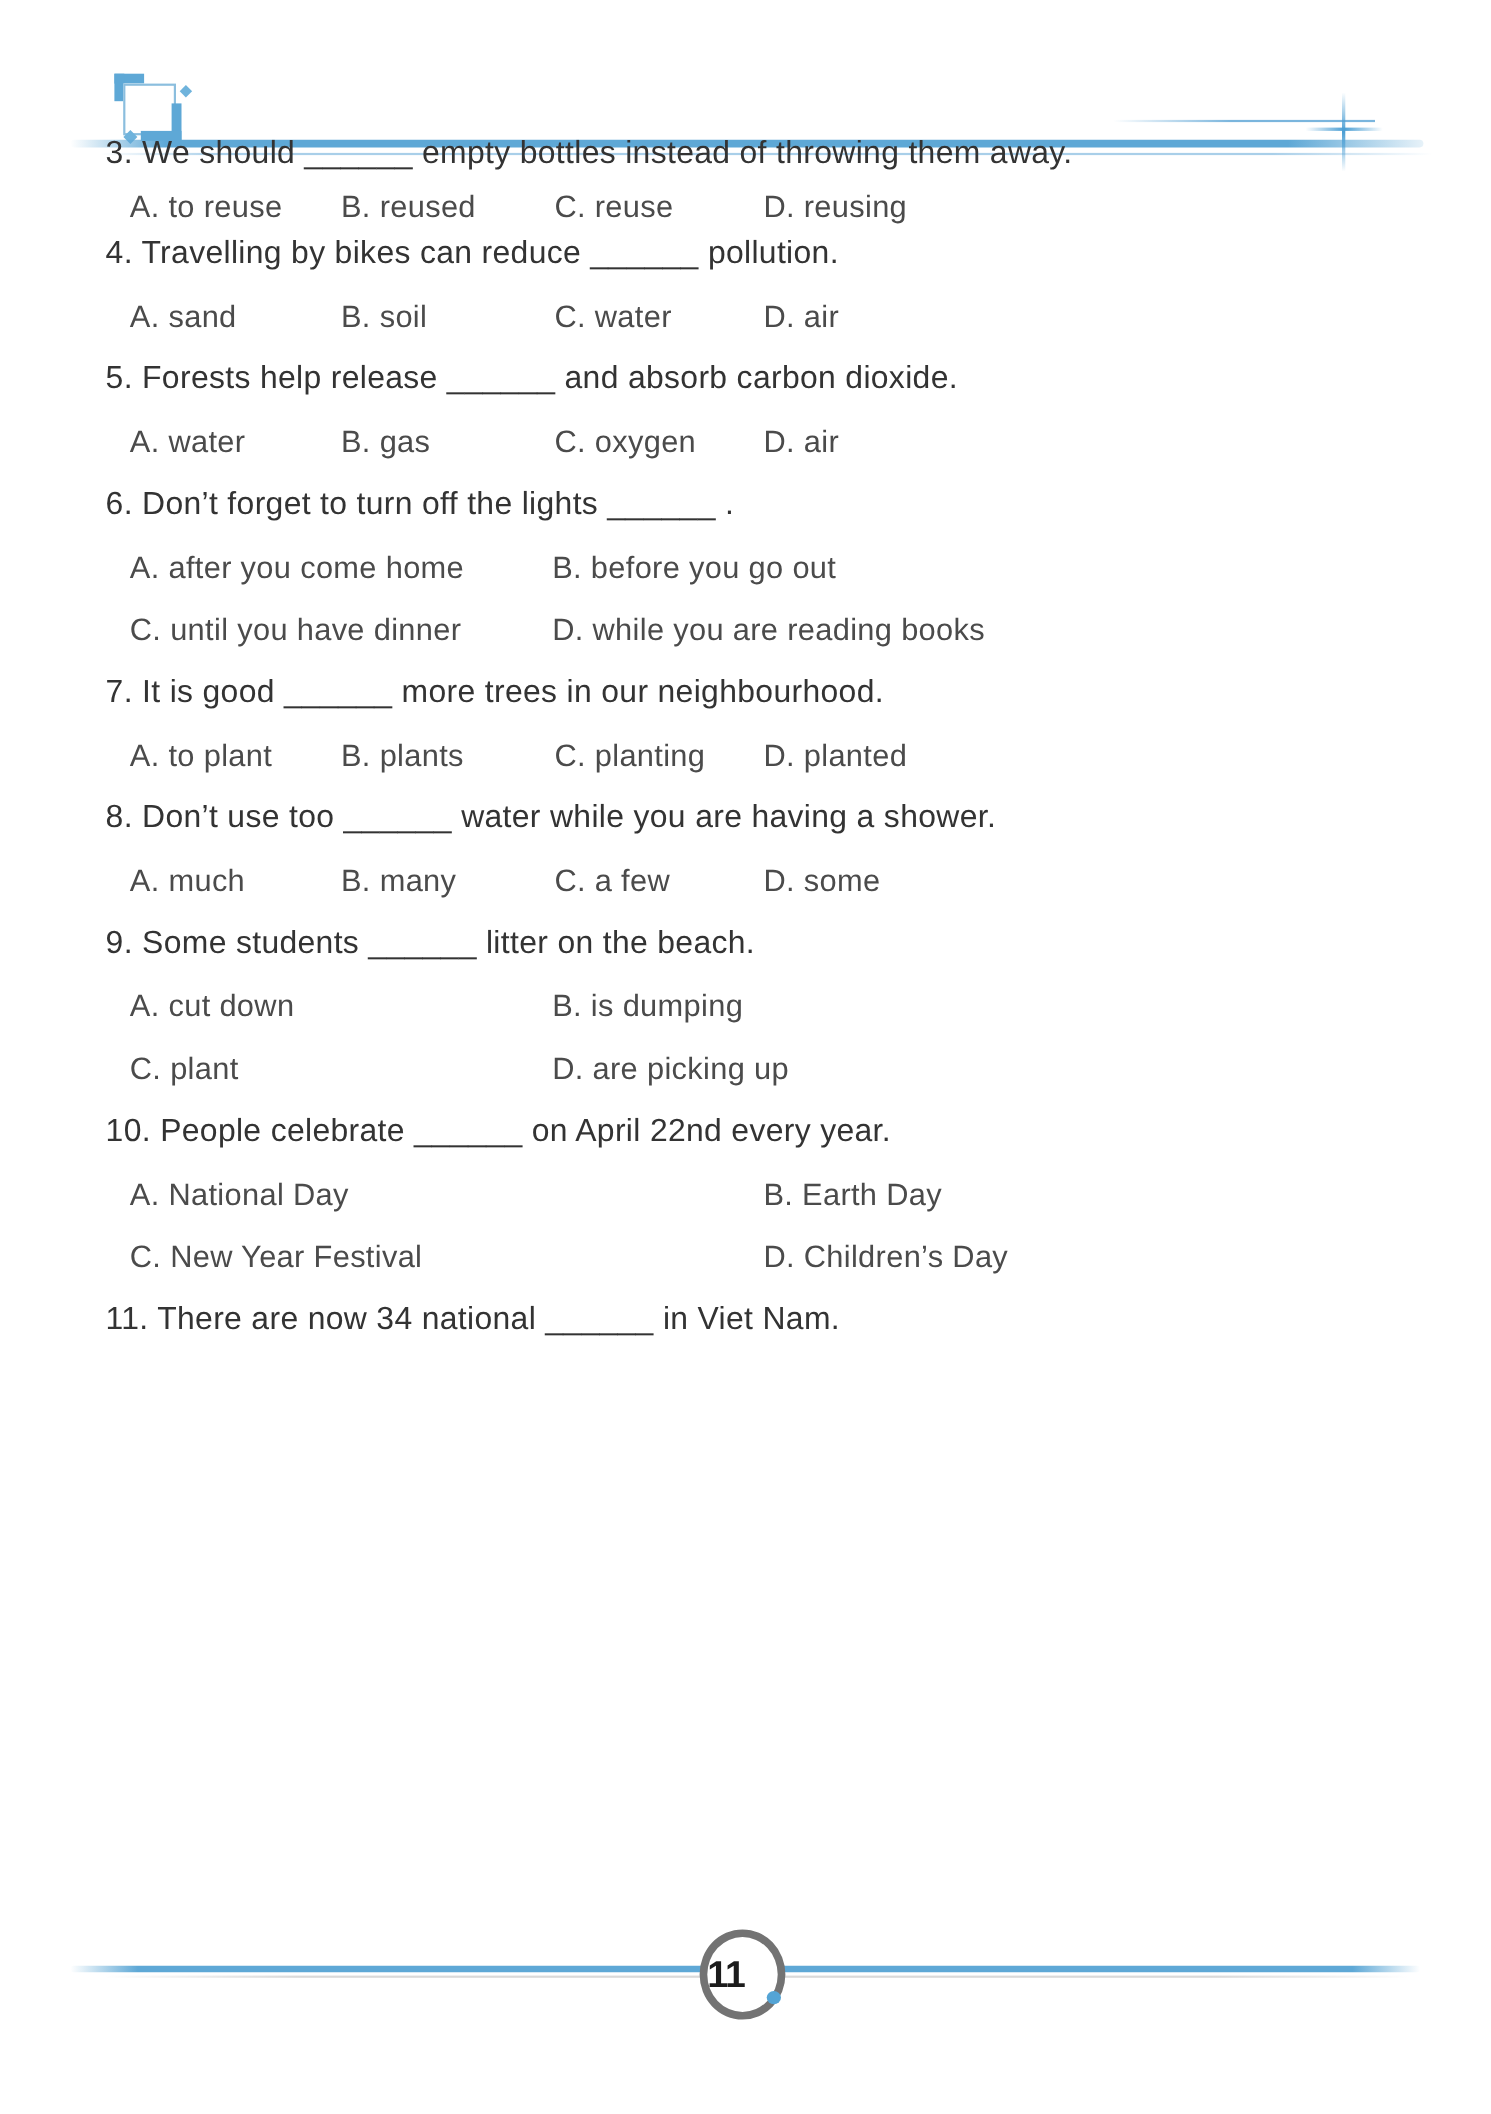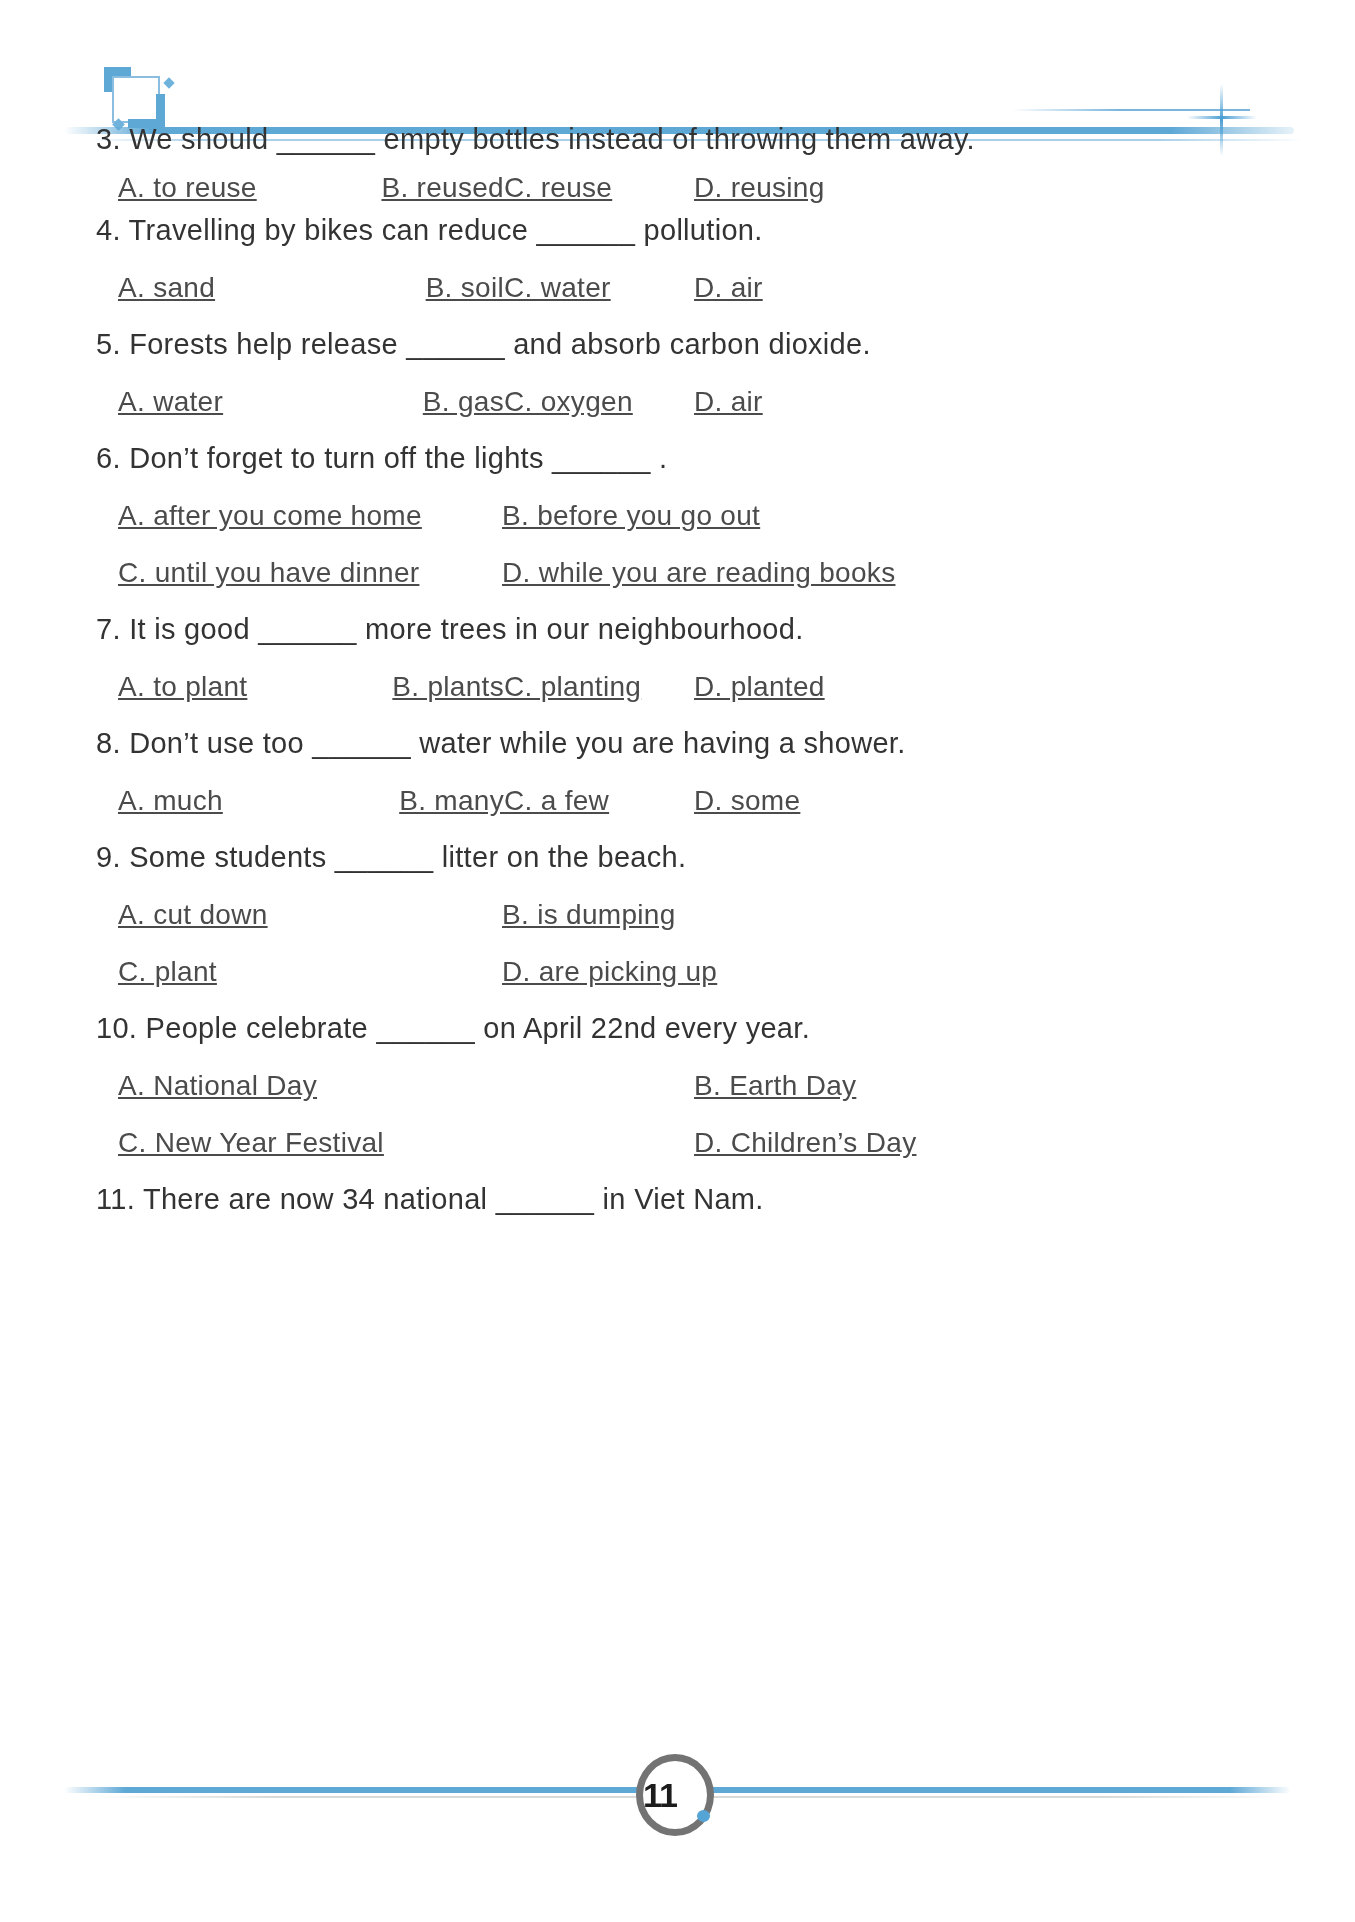--- a/index.html
+++ b/index.html
@@ -50,25 +50,24 @@
   }
   .orow{
     display:flex;
     margin:0 0 24px 0;
     padding-left:22px;
     font-size:28px;
     line-height:33px;
     letter-spacing:.3px;
     color:#4b4b4b;
     white-space:nowrap;
-    text-decoration:underline;
   }
   .orow span{display:block;}
   .o4 span:nth-child(1){width:192px;}
-  .o4 span:nth-child(2){width:194px;text-align:right;}
+  .o4 span:nth-child(2){width:194px;}
   .o4 span:nth-child(3){width:190px;}
   .o2n span:nth-child(1){width:384px;}
   .o2w span:nth-child(1){width:576px;}
   .q-first{margin-bottom:15px;}
   .row-first{margin-bottom:10px;}
 
   
   .footer-line{left:64px;top:1787px;width:1227px;height:6px;border-radius:3px;
     background:linear-gradient(90deg,rgba(94,168,214,0) 0%,#5ea8d6 5%,#5ea8d6 95%,rgba(94,168,214,0) 100%);}
   .footer-subline{left:95px;top:1796px;width:1185px;height:2px;

